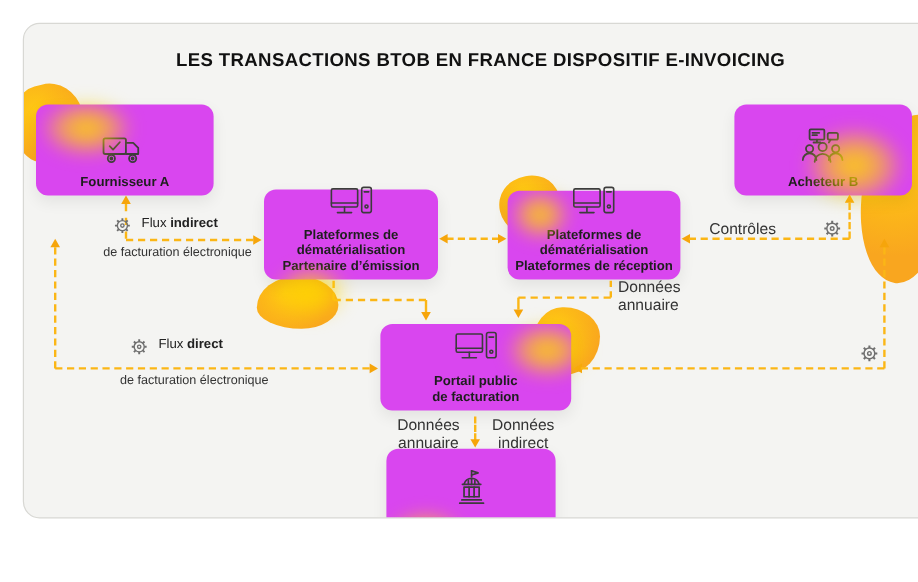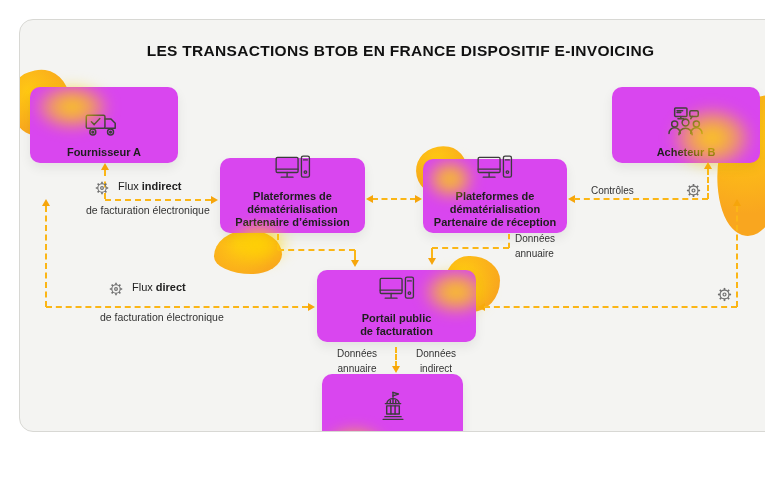--- a/index.html
+++ b/index.html
@@ -41,21 +41,21 @@
   .dash-v{position:absolute;width:0;border-left:2px dashed var(--dash-yellow);z-index:2}
   .arr{position:absolute;width:0;height:0;z-index:2}
   .arr-r{border-top:4px solid transparent;border-bottom:4px solid transparent;border-left:7px solid var(--arrow-orange)}
   .arr-l{border-top:4px solid transparent;border-bottom:4px solid transparent;border-right:7px solid var(--arrow-orange)}
   .arr-u{border-left:4px solid transparent;border-right:4px solid transparent;border-bottom:7px solid var(--arrow-orange)}
   .arr-d{border-left:4px solid transparent;border-right:4px solid transparent;border-top:7px solid var(--arrow-orange)}
   
   .flowlabel{position:absolute;display:flex;align-items:flex-start;gap:8px;font-size:11px;color:#222;z-index:2;white-space:nowrap}
   .flowlabel b{margin-left:3px}
   .sublabel{position:absolute;font-size:10.5px;color:#333;z-index:2;}
-  .datalabel{position:absolute;font-size:10px;color:#333;line-height:15px;z-index:2}
+  .datalabel{position:absolute;font-size:13px;color:#333;line-height:15px;z-index:2}
   .gear{position:absolute;z-index:2}
   .gear-svg{stroke:#6f6f6f;fill:none;stroke-width:1.7}
   .legend{position:absolute;left:58px;top:452px;display:flex;align-items:center;gap:5px;font-size:10.5px;color:#3a3a3a;z-index:2}
   
   .blob{position:absolute;z-index:0;background:radial-gradient(circle at 35% 30%,#FFC913,var(--blob-orange) 72%)}
   .glow{position:absolute;z-index:3;pointer-events:none;filter:blur(7px);
         background:radial-gradient(closest-side,rgba(255,216,0,.95) 0%,rgba(255,216,0,.5) 48%,rgba(255,216,0,0) 78%)}
   .sprout{position:absolute;left:1px;top:474px;width:13px;height:10px;background:#4a8c3f;
           border-radius:0 100% 0 100%;transform:rotate(-18deg);z-index:2}
 </style>
@@ -158,21 +158,21 @@
     </div>
   </div>
 
   <div class="node" style="left:403px;top:139px;width:144px;height:74px;gap:4px">
     <svg class="node-icon ic" width="40" height="32">
         <use href="#ic-computer"></use>
       </svg>
     <div class="node-label">
       <div>Plateformes de</div>
       <div>dématérialisation</div>
-      <div>Partenaire de réception</div>
+      <div>Plateformes de réception</div>
     </div>
   </div>
 
   <div class="node" style="left:297px;top:250px;width:159px;height:72px;gap:5px">
     <svg class="node-icon ic" width="40" height="32">
         <use href="#ic-computer"></use>
       </svg>
     <div class="node-label">
       <div>Portail public</div>
       <div>de facturation</div>

